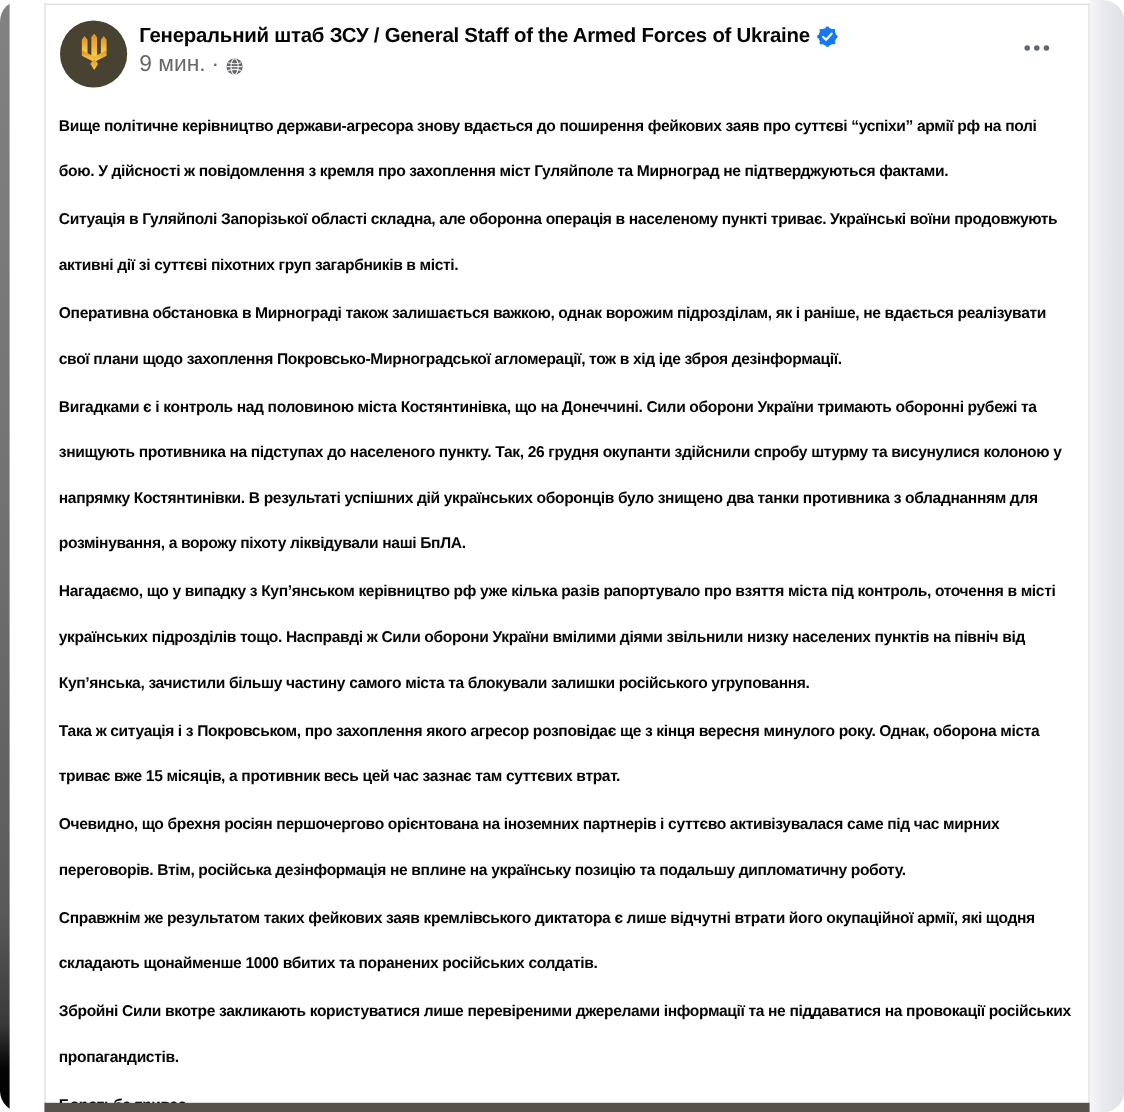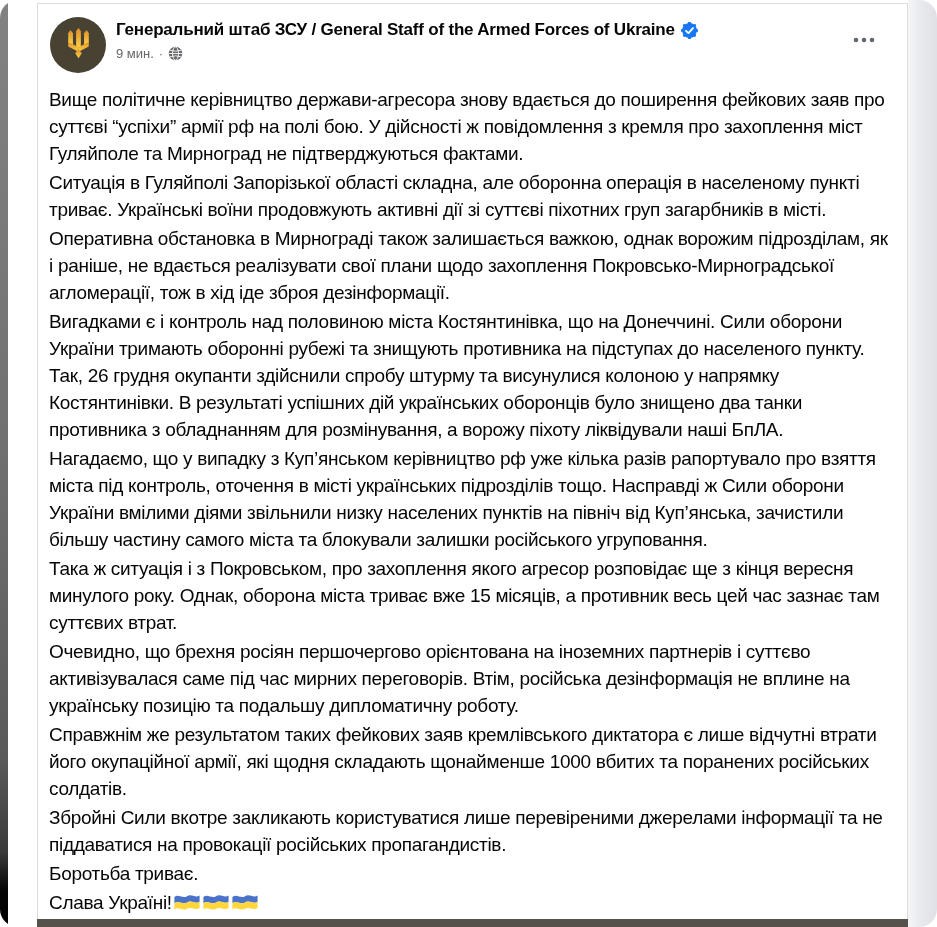--- a/index.html
+++ b/index.html
@@ -28,32 +28,32 @@
     background:#fff;border:1px solid var(--card-border);border-bottom:none;overflow:hidden;}
 
   .post-header{display:flex;align-items:flex-start;padding:13px 14px 0 12px;}
   .avatar{width:56px;height:56px;border-radius:50%;background:var(--avatar-background);
     flex:0 0 56px;display:flex;align-items:center;justify-content:center;cursor:pointer;}
   .header-text{margin-left:10px;padding-top:2px;min-width:0;}
   .name-row{display:flex;align-items:center;gap:6px;}
   .page-name{font-size:17px;font-weight:700;color:var(--text-primary);letter-spacing:-0.2px;
     line-height:22px;cursor:pointer;white-space:nowrap;}
   .badge{flex:0 0 auto;display:inline-flex;margin-top:1px;}
-  .meta-row{display:flex;align-items:flex-start;gap:5px;margin-top:4px;
-    font-size:13px;color:var(--text-secondary);line-height:18px;}
+  .meta-row{display:flex;align-items:flex-end;gap:5px;margin-top:4px;
+    font-size:19px;color:var(--text-secondary);line-height:18px;}
   .timestamp{cursor:pointer;}
   .meta-dot{color:var(--text-secondary);}
   .globe{display:inline-flex;margin-top:1px;}
   .options-btn{margin-left:auto;margin-top:14px;margin-right:12px;border:none;background:transparent;
     padding:6px;border-radius:50%;cursor:pointer;display:flex;align-items:center;}
 
   
   .post-text{padding:13px 13px 0 11px;}
-  .post-paragraph{margin:0 0 2px 0;font-size:19px;line-height:27px;letter-spacing:-0.3px;
-    color:var(--text-primary);}
+  .post-paragraph{margin:0 0 2px 0;font-size:13px;line-height:38px;letter-spacing:-0.3px;
+    color:var(--text-primary);font-weight:bold;}
   .flag{display:inline-block;width:28px;height:21px;vertical-align:-4px;margin-left:1px;}
 </style>
 </head>
 <body>
 
 <div class="screen">
 
   <div class="left-strip"></div>
   <div class="right-strip"></div>
   <div class="bottom-strip"></div>

